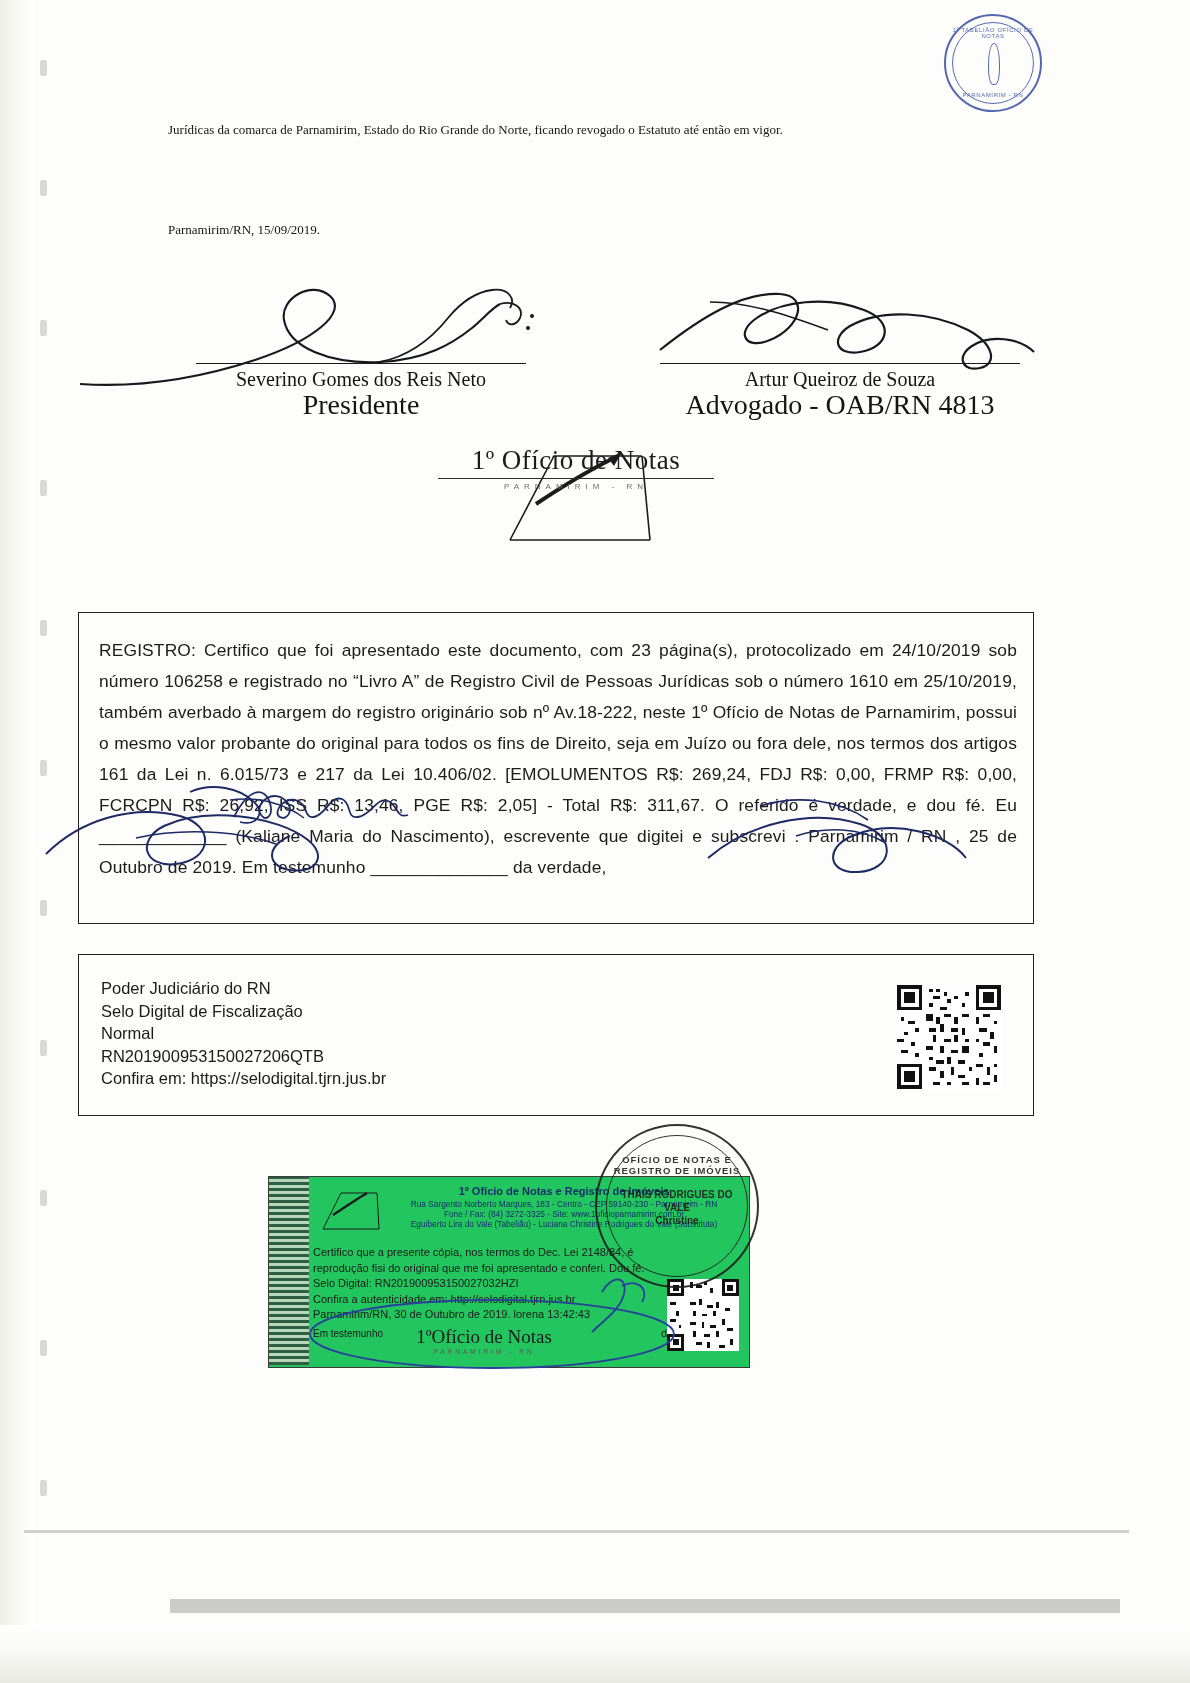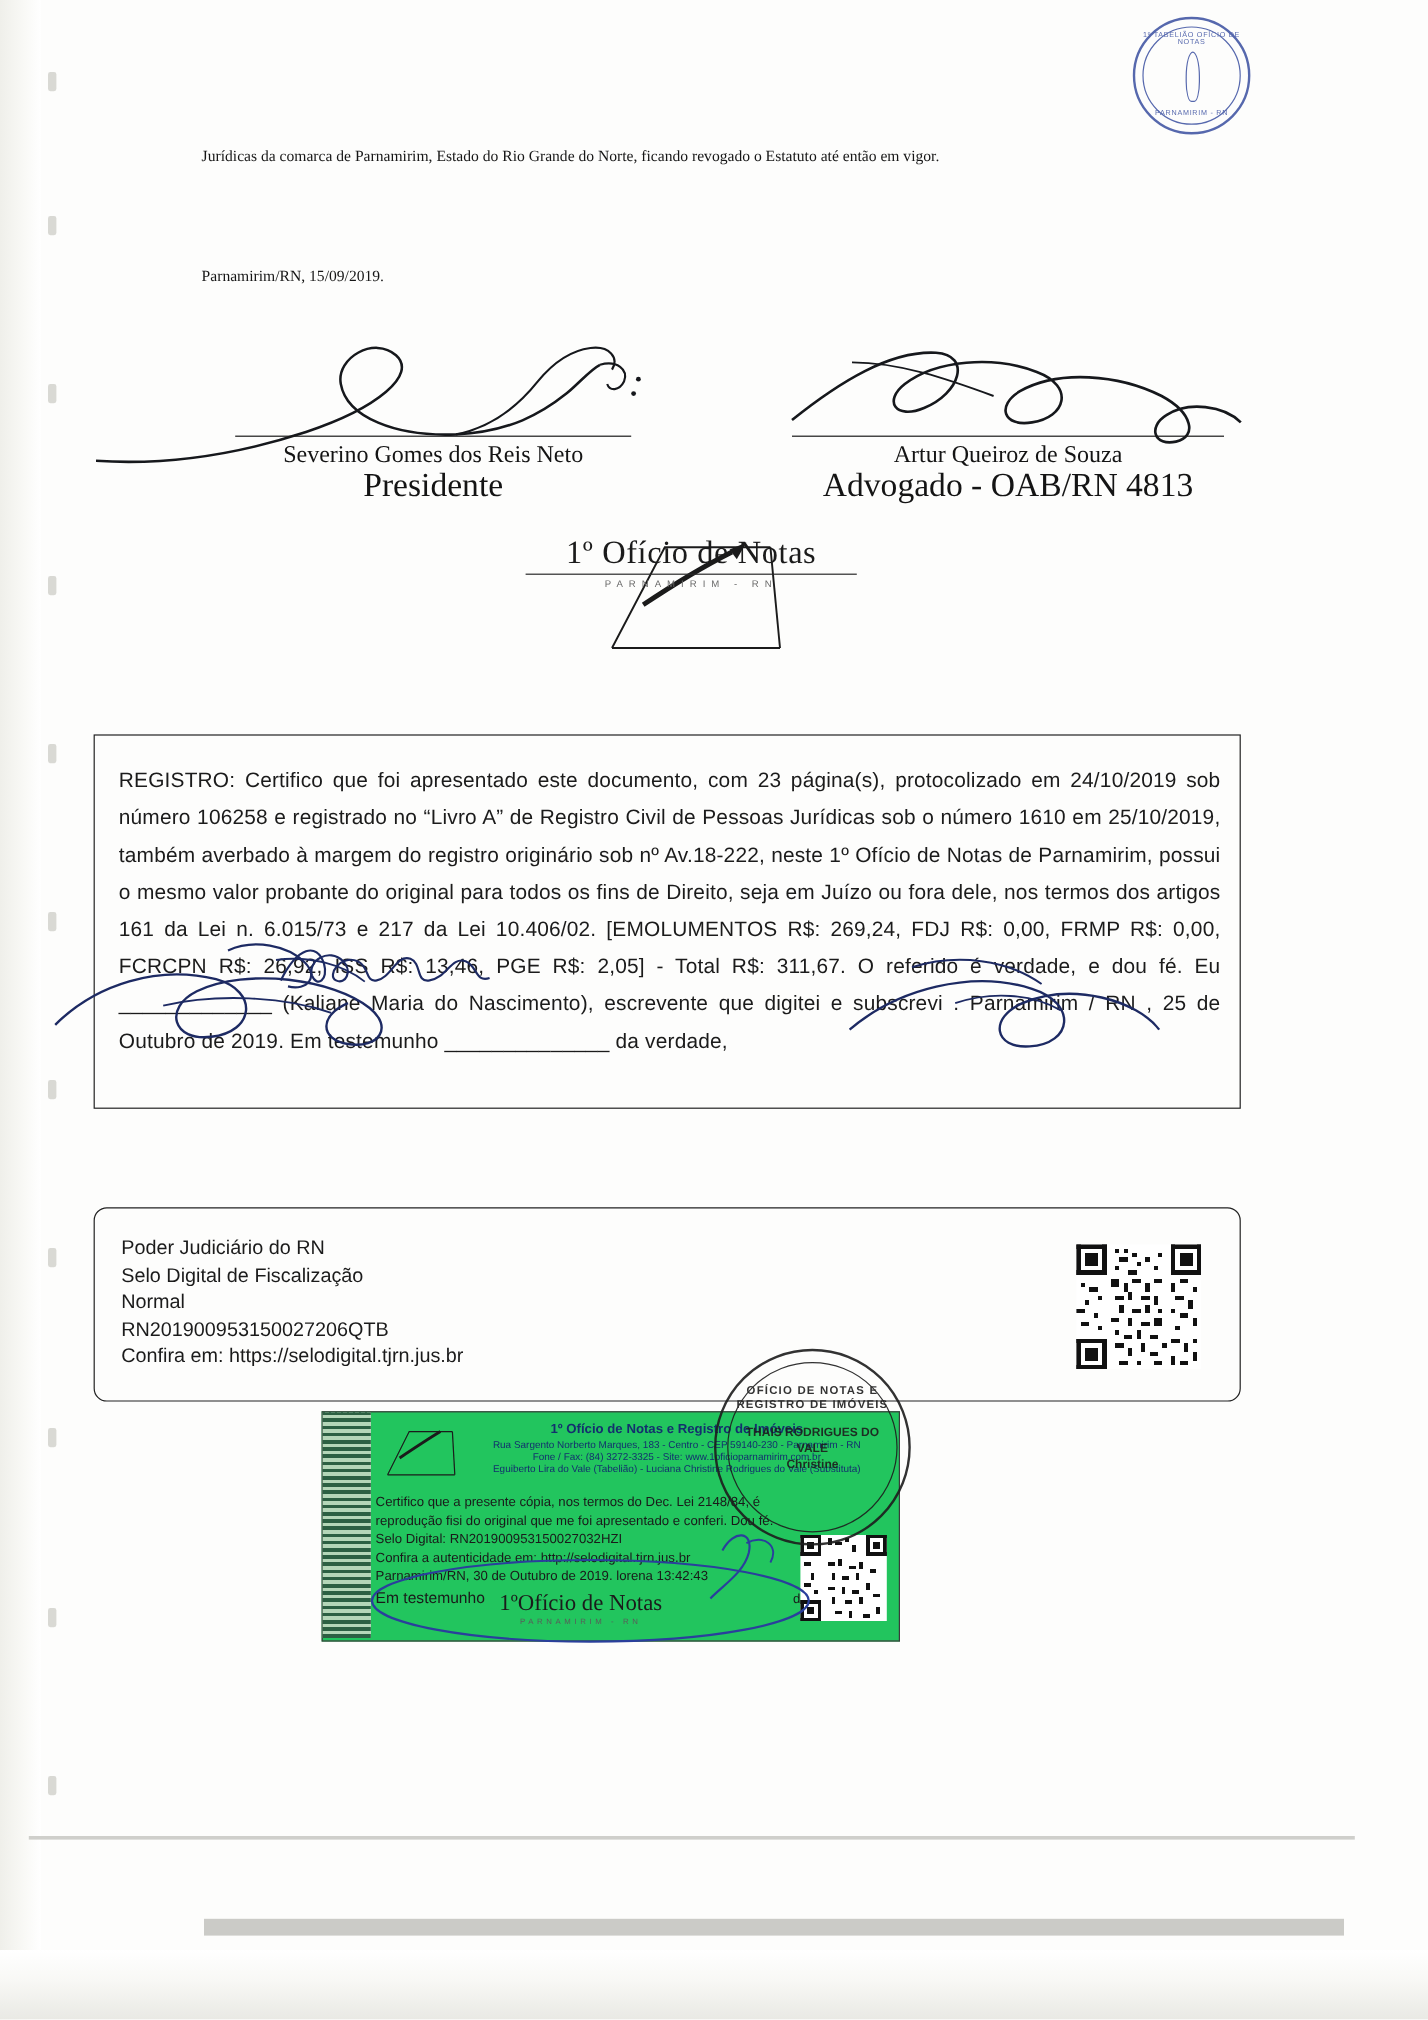--- a/index.html
+++ b/index.html
@@ -184,24 +184,23 @@
     font-size: 17.4px;
     line-height: 31px;
     color: #1b1b1b;
     text-align: justify;
     letter-spacing: .15px;
   }
 
   
   #seal-box {
     left: 78px;
-    top: 1006px;
+    top: 954px;
     width: 954px;
     height: 160px;
-    border-radius: 11px;
   }
   #seal-text {
     position: absolute;
     left: 22px; top: 22px;
     font-family: "Liberation Sans", sans-serif;
     font-size: 16.5px;
     line-height: 22.5px;
     color: #1b1b1b;
   }
   #seal-text div { white-space: nowrap; }
@@ -269,21 +268,21 @@
   #auth-label .al-logo .s {
     font-family: "Liberation Sans", sans-serif;
     font-size: 6.5px;
     letter-spacing: 3px;
     color: #5a5a5a;
   }
   #auth-label .al-testemunho {
     position: absolute;
     left: 44px; bottom: 28px;
     font-family: "Liberation Sans", sans-serif;
-    font-size: 13px;
+    font-size: 10px;
     color: #1a1a1a;
   }
   #auth-label .al-verdade {
     position: absolute;
     right: 30px; bottom: 28px;
     font-family: "Liberation Sans", sans-serif;
     font-size: 11px;
     color: #1a1a1a;
   }
   .qr-small {

